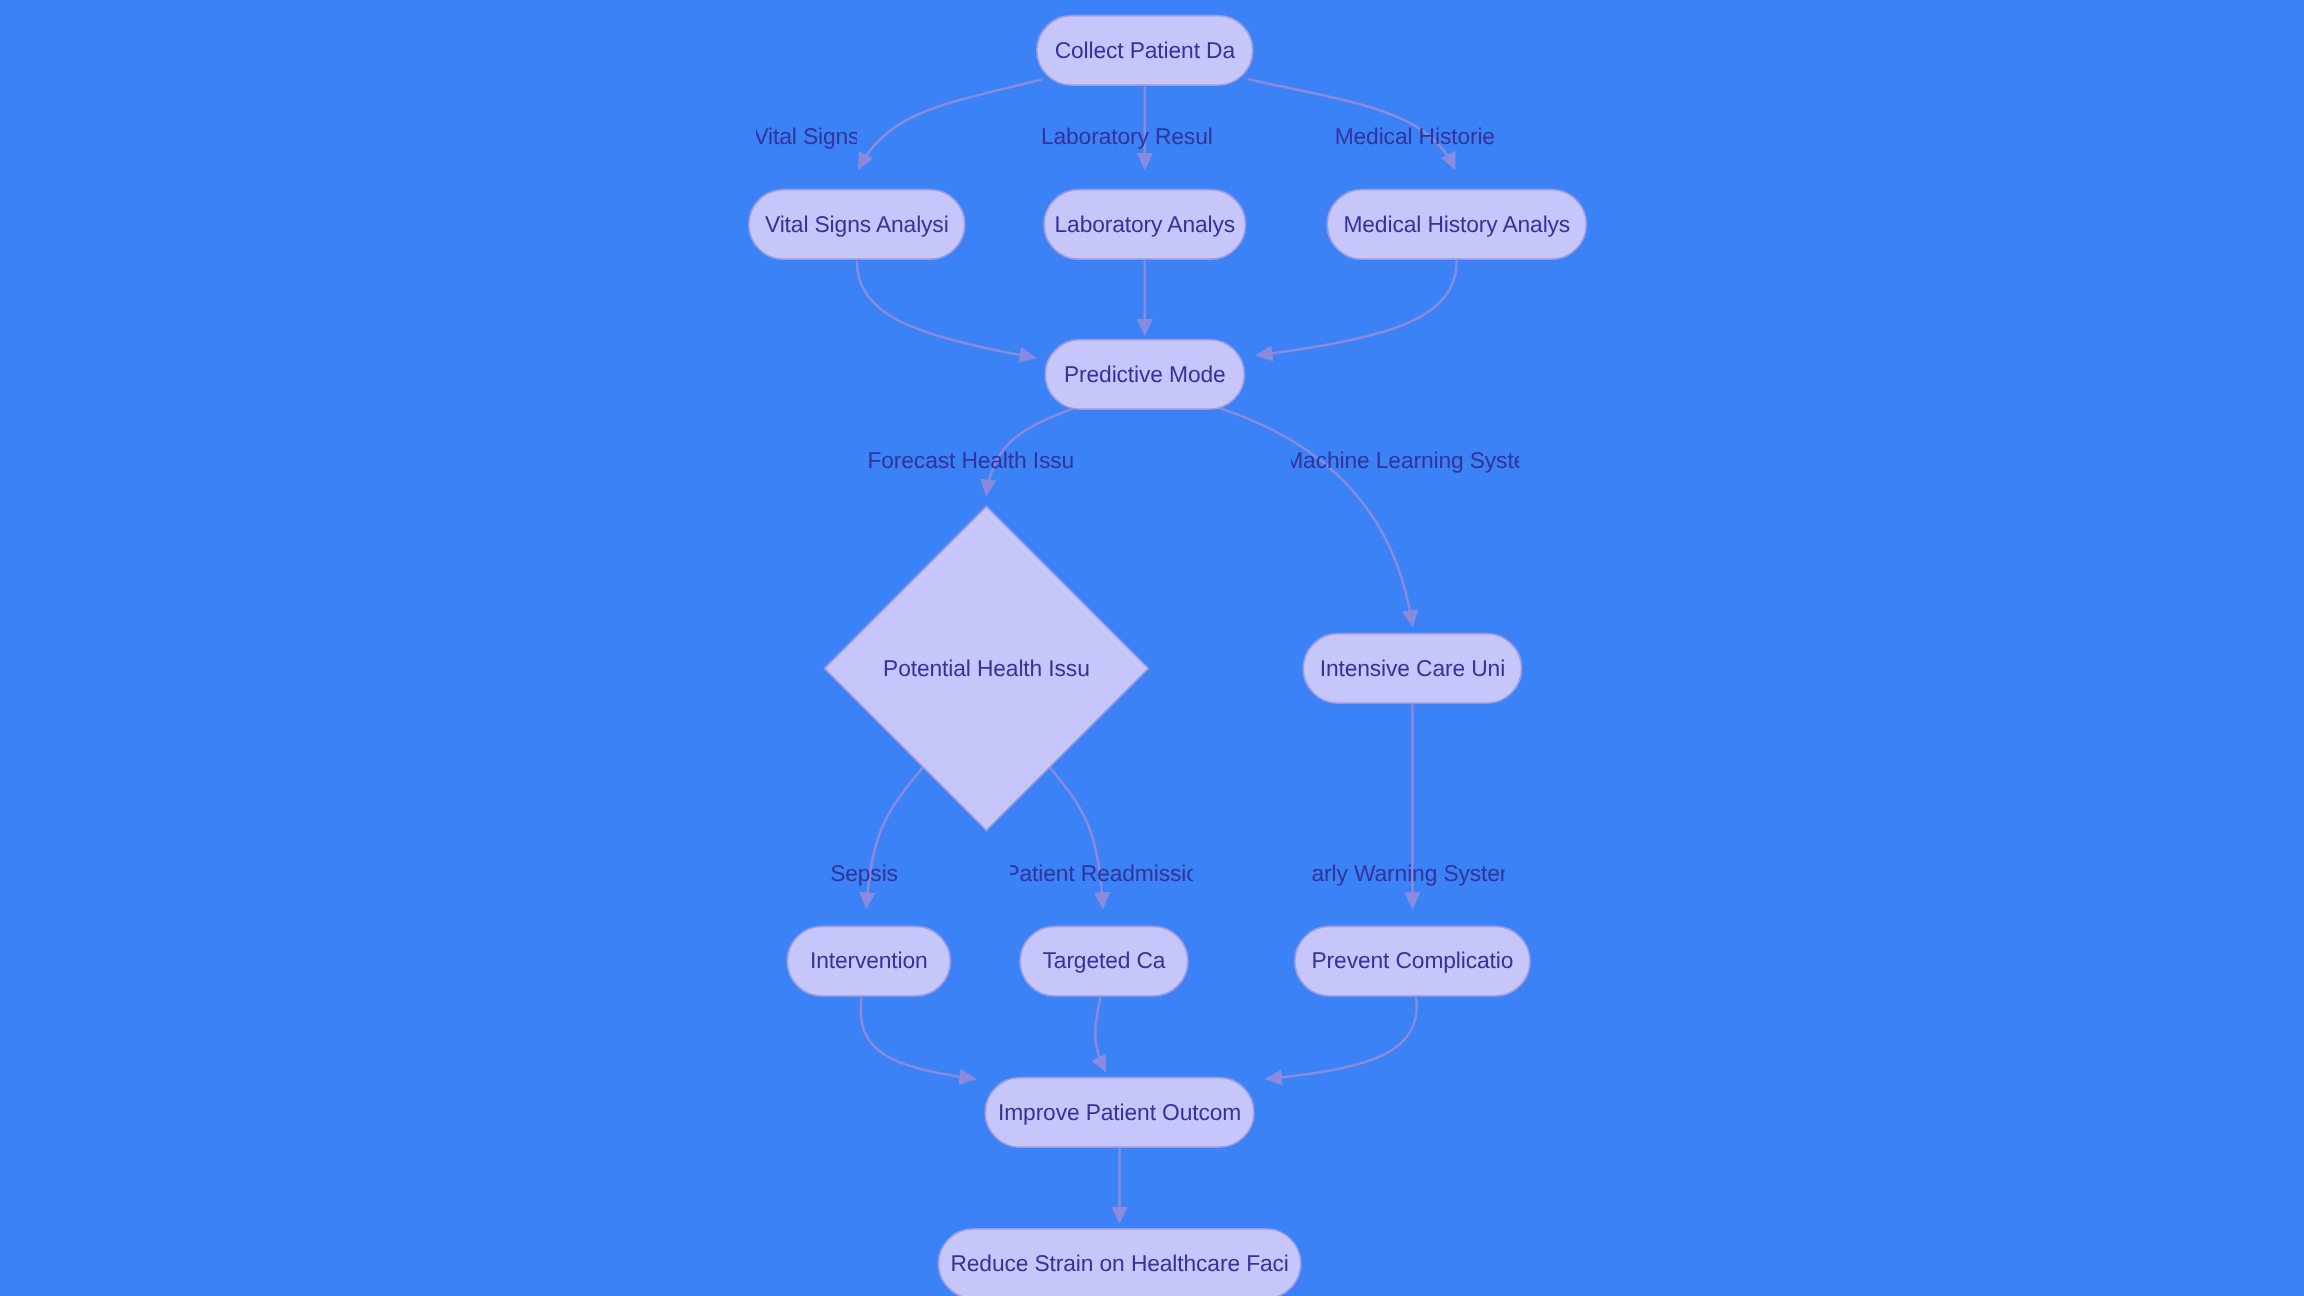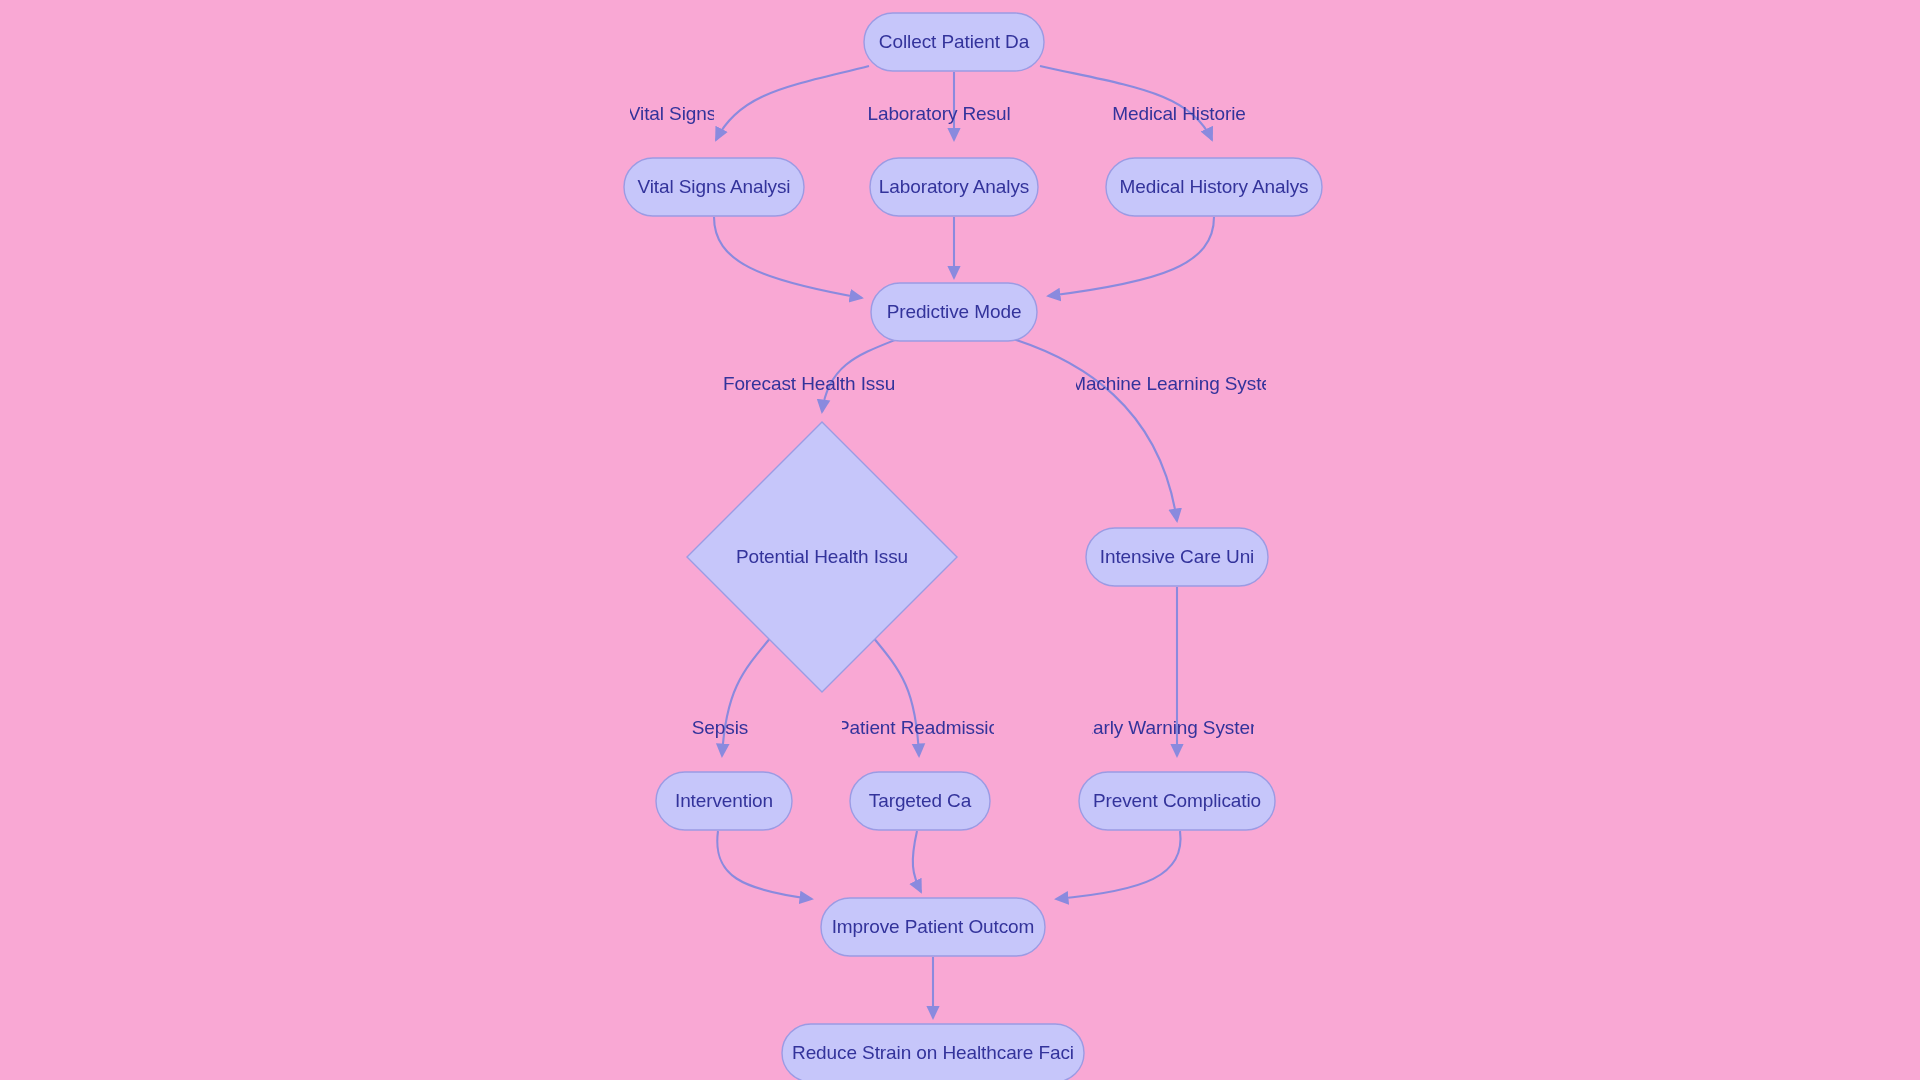--- a/index.html
+++ b/index.html
@@ -9,21 +9,21 @@
     background: #ffffff;
     width: 1920px;
     height: 1080px;
     overflow: hidden;
     font-family: "Liberation Sans", "DejaVu Sans", sans-serif;
   }
   #flow-root {
     position: relative;
     width: 1920px;
     height: 1080px;
-    background: #f9a8d4;
+    background: #3b82f6;
     text-align: center;
   }
   #flow-svg {
     position: absolute;
     top: 0;
     left: 0;
     width: 1920px;
     height: 1080px;
     display: block;
   }

